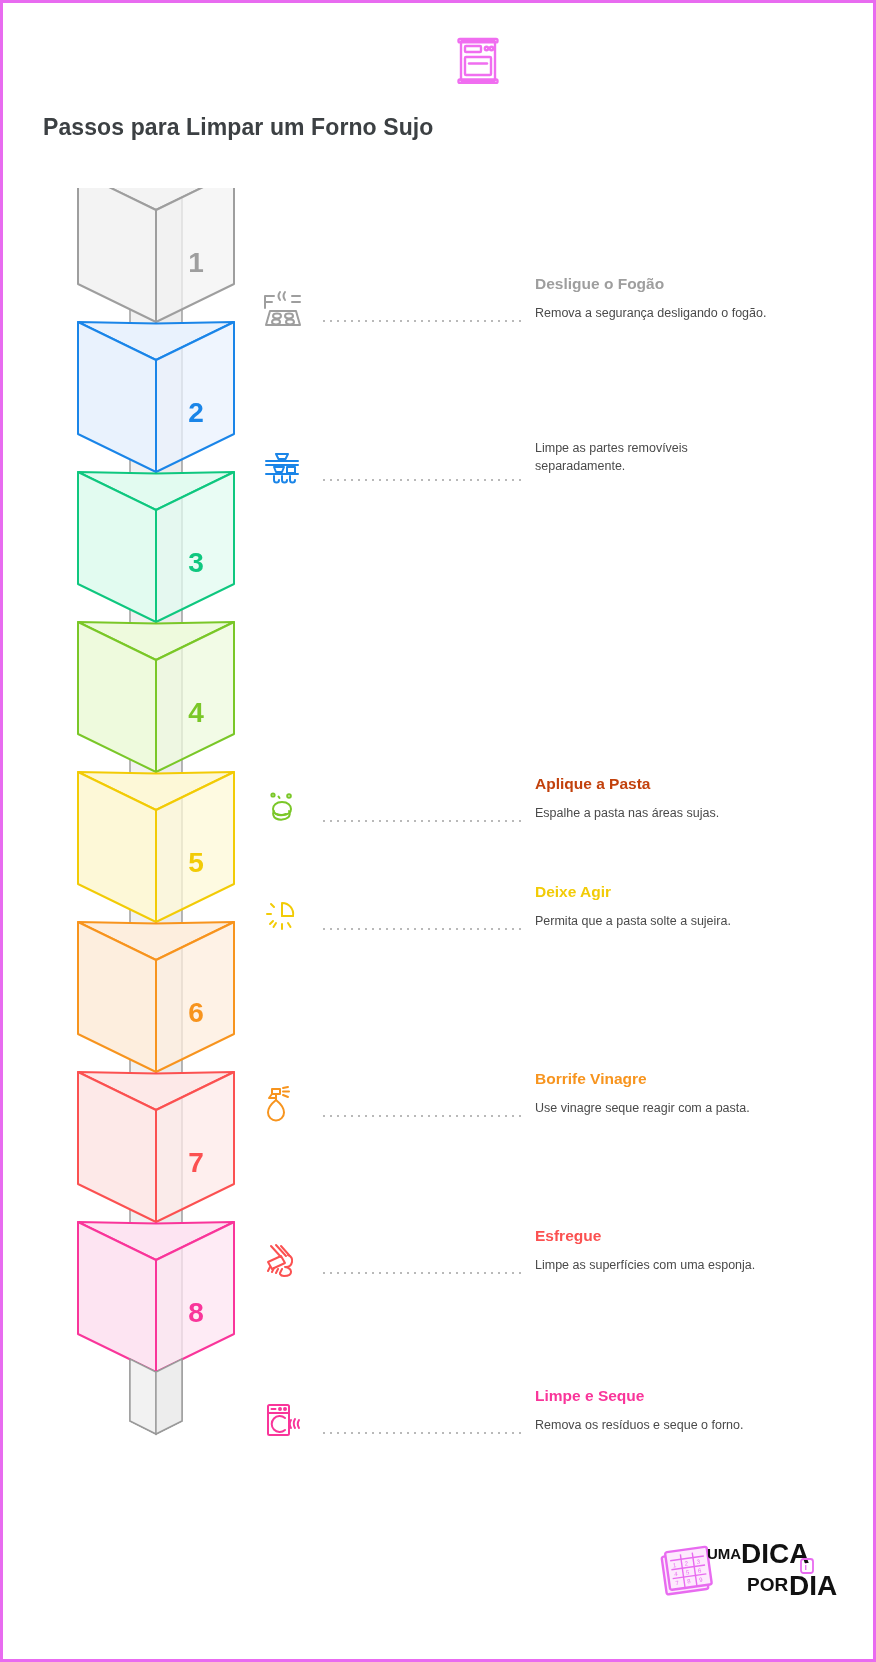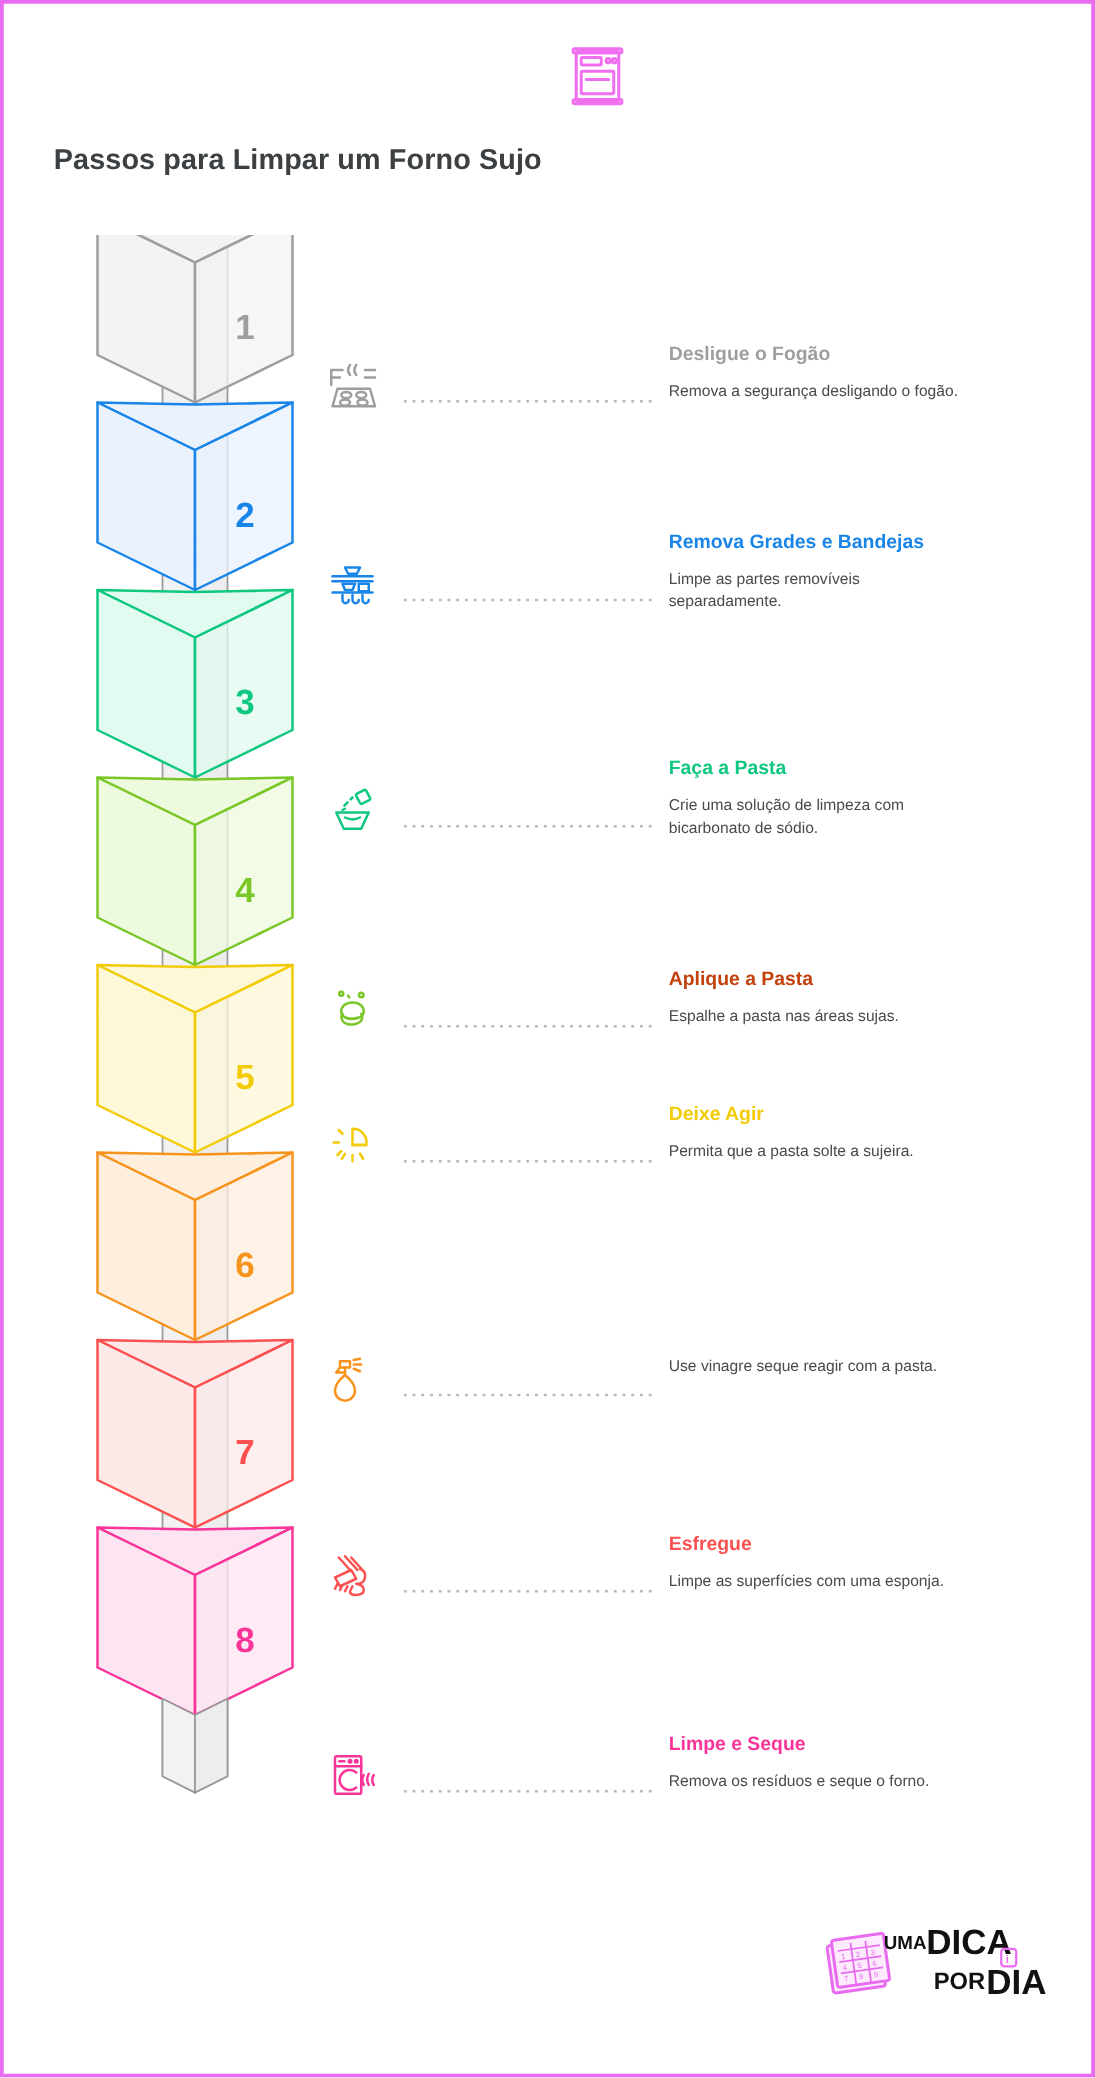--- a/index.html
+++ b/index.html
@@ -206,40 +206,24 @@
           <path d="M15 24 h10 l-2 5 h-6 z"></path>
           <rect x="28" y="24" width="8" height="6"></rect>
           <line x1="7" y1="31" x2="39" y2="31"></line>
           <path d="M15 33 v4 a2.5 2.5 0 0 0 5 0"></path>
           <path d="M23 33 v4 a2.5 2.5 0 0 0 5 0"></path>
           <path d="M31 33 v4 a2.5 2.5 0 0 0 5 0"></path>
         </svg>
       </span>
       <span class="dots"></span>
       <span class="row-text">
-        <span class="step-title" style="color:#1a85e8; display:block">Remova Grades e Bandejas</span>
         <span class="step-desc" style="display:block">Limpe as partes removíveis separadamente.</span>
       </span>
     </div>
 
-    <div class="row" style="top:408px">
-      <span class="row-icon">
-        <svg width="46" height="46" viewBox="0 0 46 46" fill="none" stroke="#0fc77f" stroke-width="2" stroke-linecap="round" stroke-linejoin="round">
-          <rect x="27" y="9" width="9" height="9" rx="1.4" transform="rotate(-28 31.5 13.5)"></rect>
-          <path d="M19 18 l-2.5 2.5 M23 14 l-1.5 1.5 M17 23 l-2 1"></path>
-          <path d="M10 26 h26 l-6 13 h-14 z"></path>
-          <path d="M17 30 q6 3 12 0"></path>
-        </svg>
-      </span>
-      <span class="dots"></span>
-      <span class="row-text">
-        <span class="step-title" style="color:#0fc77f; display:block">Faça a Pasta</span>
-        <span class="step-desc" style="display:block">Crie uma solução de limpeza com bicarbonato de sódio.</span>
-      </span>
-    </div>
 
     <div class="row" style="top:568px">
       <span class="row-icon">
         <svg width="46" height="46" viewBox="0 0 46 46" fill="none" stroke="#7ac728" stroke-width="2" stroke-linecap="round" stroke-linejoin="round">
           <circle cx="14" cy="11" r="1.6"></circle>
           <circle cx="30" cy="12" r="1.8"></circle>
           <path d="M19.5 12.5 l1 1.5"></path>
           <path d="M23 18 c6 0 9 3.5 9 7 s-3 6 -9 6 -9 -2.5 -9 -6 3 -7 9 -7 z"></path>
           <path d="M15 27 c-1.5 2.2 -1 6 2 7.5 3.5 1.8 9 1.5 12 -1 2.2 -1.8 2.2 -5 1 -6.5"></path>
           <path d="M17 30 q5 2.5 10 0"></path>
@@ -273,20 +257,21 @@
         <svg width="46" height="46" viewBox="0 0 46 46" fill="none" stroke="#f7941e" stroke-width="2" stroke-linecap="round" stroke-linejoin="round">
           <path d="M13 10 h8 v5 h-8 z"></path>
           <path d="M13 15 l-3 4 h7"></path>
           <path d="M17 15 v6"></path>
           <path d="M24 9 l5 -1 M24 12.5 h6 M24 16 l5 2"></path>
           <path d="M17 21 c-5 4 -8 8 -8 12.5 A8 8 0 0 0 25 33.5 C25 29 22 25 17 21 z"></path>
         </svg>
       </span>
       <span class="dots"></span>
       <span class="row-text">
+        <span class="step-title" style="color:#f7941e; display:block">Borrife Vinagre</span>
         <span class="step-desc" style="display:block">Use vinagre seque reagir com a pasta.</span>
       </span>
     </div>
 
     <div class="row" style="top:1180px">
       <span class="row-icon">
         <svg width="46" height="46" viewBox="0 0 46 46" fill="none" stroke="#f9359a" stroke-width="2" stroke-linecap="round" stroke-linejoin="round">
           <rect x="9" y="9" width="21" height="30" rx="1.5"></rect>
           <line x1="9" y1="17" x2="30" y2="17"></line>
           <path d="M12.5 13 h4"></path>

